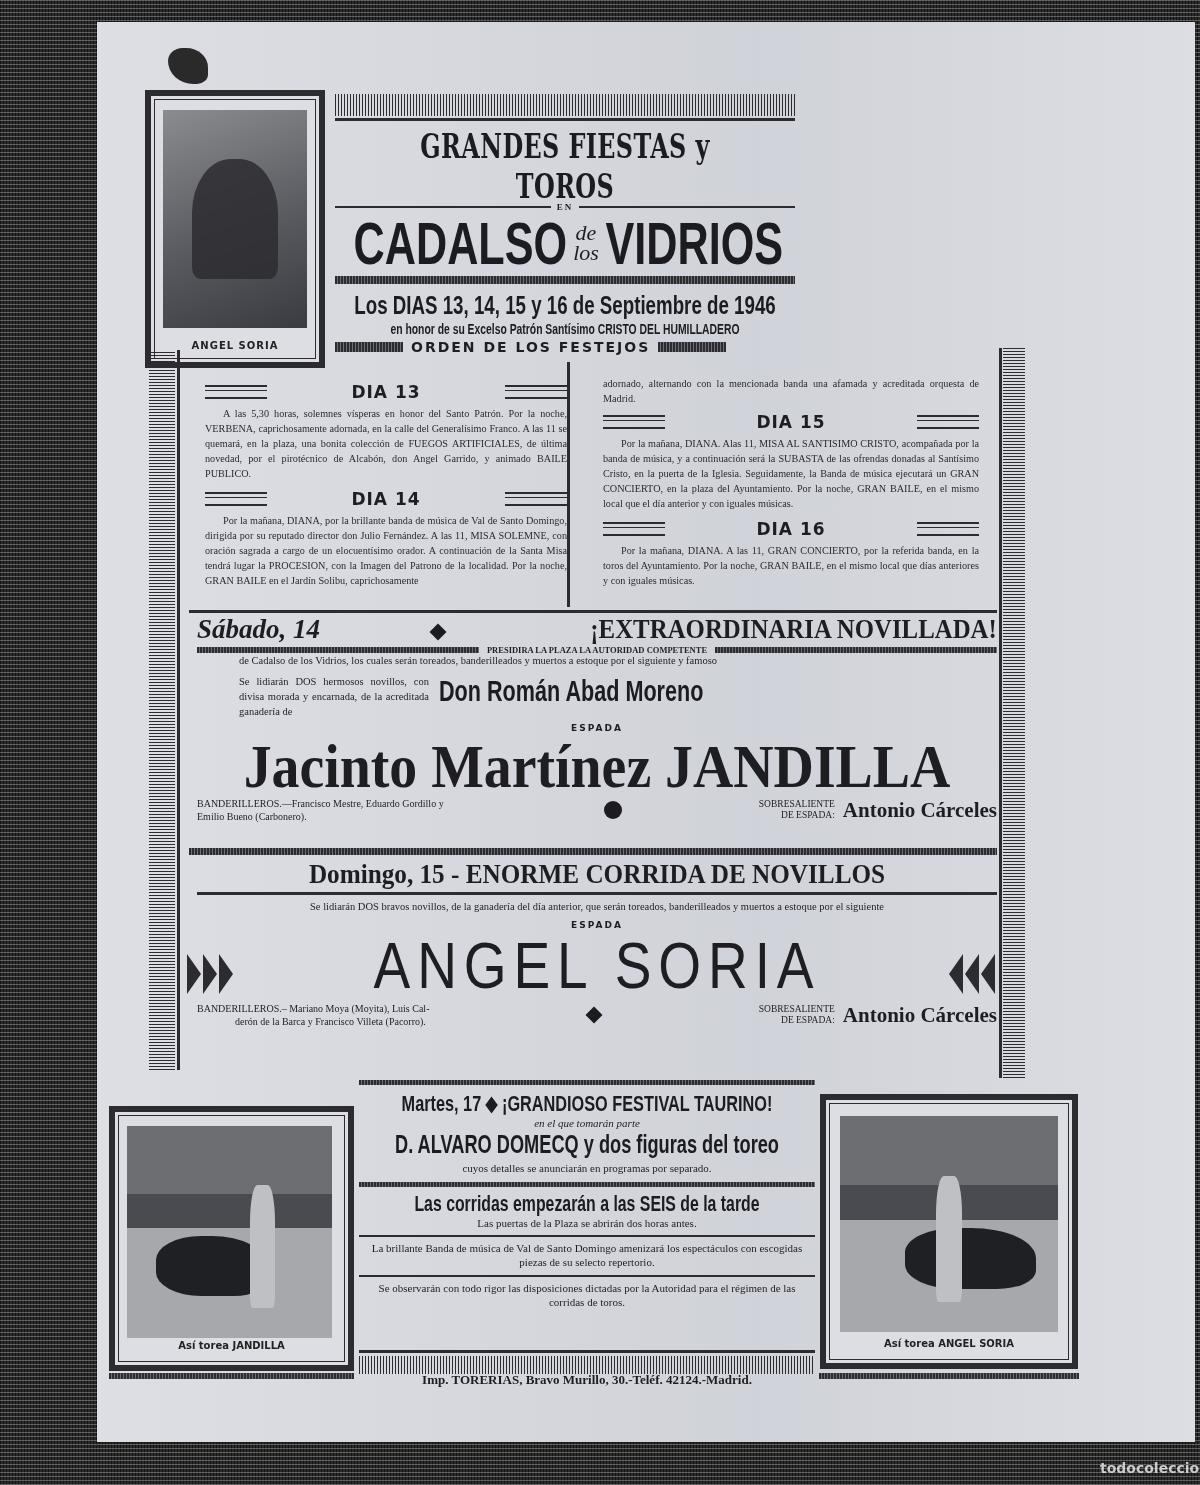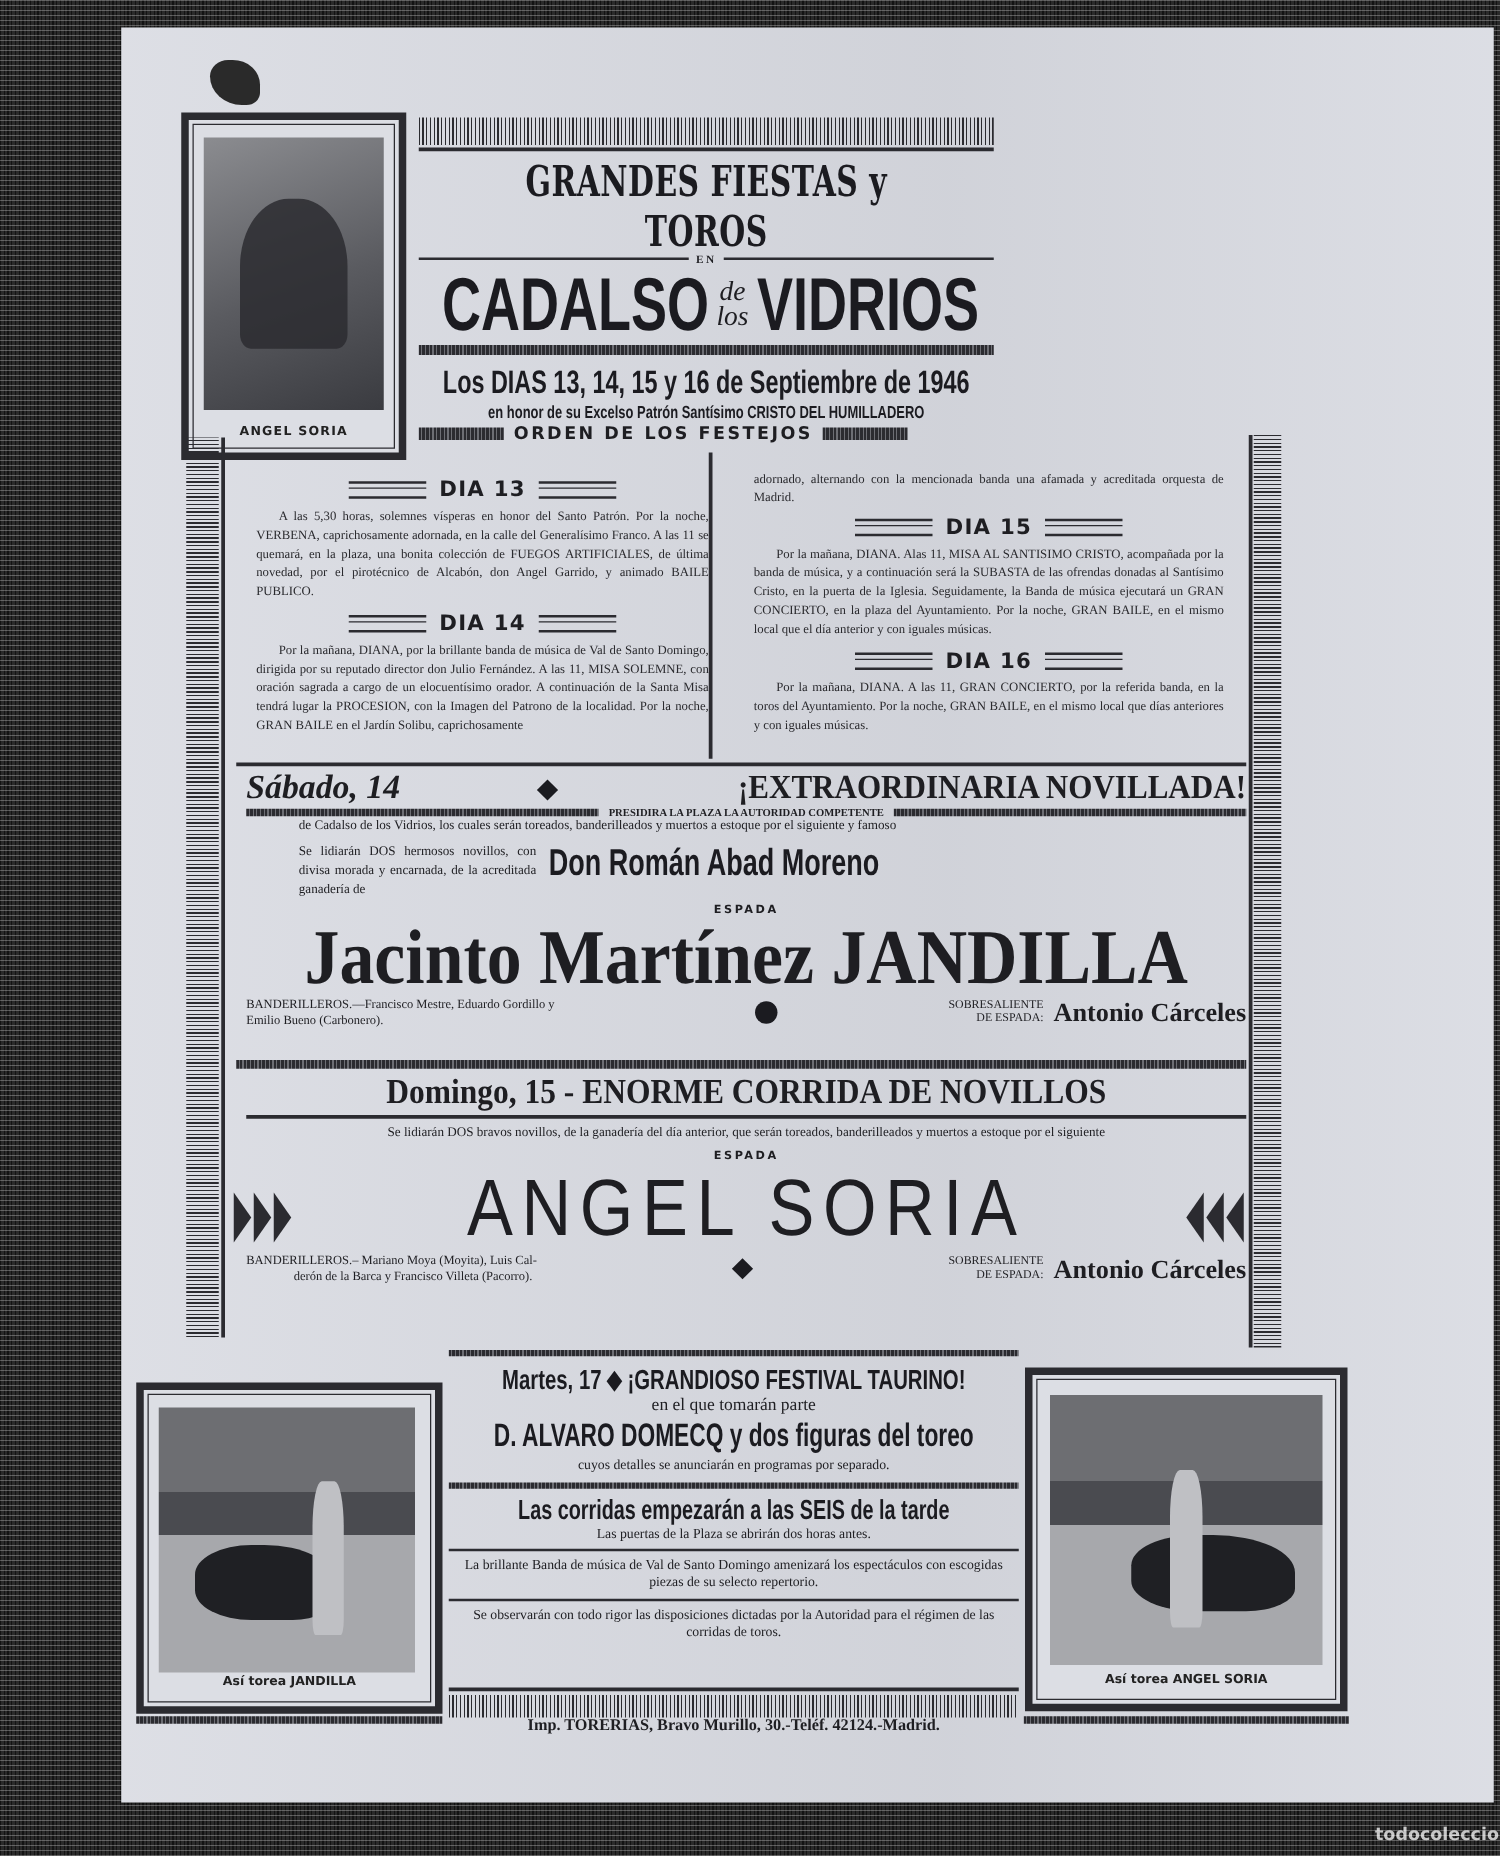--- a/index.html
+++ b/index.html
@@ -40,21 +40,21 @@
       repeating-linear-gradient(90deg,#2b2b30 0 1px,transparent 1px 3px);
   }
   .wave-v{
     position:absolute;background:repeating-linear-gradient(0deg,#2b2b30 0 1px,transparent 1px 3px);
   }
   .rule{position:absolute;background:#2b2b30;}
   .rule-hatch{position:absolute;background:repeating-linear-gradient(90deg,#2b2b30 0 2px,#6d6e74 2px 3px);}
   .center{text-align:center;}
   .t-title{font-family:"Liberation Sans",sans-serif;font-weight:bold;font-stretch:condensed;color:#1b1b20;}
   .body-txt{font-size:10.2px;line-height:15px;text-align:justify;color:#2a2a2e;text-indent:18px;}
-  .dia-head{display:flex;align-items:center;justify-content:center;gap:10px;font-family:"DejaVu Sans",sans-serif;font-weight:bold;font-size:17px;letter-spacing:1px;}
+  .dia-head{display:flex;align-items:center;justify-content:space-between;gap:10px;font-family:"DejaVu Sans",sans-serif;font-weight:bold;font-size:17px;letter-spacing:1px;}
   .dia-head .lines{width:62px;height:10px;border-top:2px solid #2b2b30;border-bottom:2px solid #2b2b30;position:relative;}
   .dia-head .lines::after{content:"";position:absolute;left:0;right:0;top:3px;border-top:1.5px solid #2b2b30;}
   .diamond{display:inline-block;width:12px;height:12px;background:#1b1b20;transform:rotate(45deg);margin:0 8px;vertical-align:middle;}
   .chev{position:absolute;display:flex;gap:2px;}
   .chev span{display:block;width:0;height:0;border-top:20px solid transparent;border-bottom:20px solid transparent;}
   .chev.right span{border-left:14px solid #2b2b30;}
   .chev.left span{border-right:14px solid #2b2b30;}
 </style>
 </head>
 <body>
@@ -212,21 +212,21 @@
         <div class="torero"></div>
       </div>
     <div class="caption" style="top:228px;letter-spacing:0;">Así torea JANDILLA</div>
   </div>
 
   <div class="abs center" style="left:262px;top:1050px;width:456px;">
     <div class="rule-hatch" style="position:relative;height:5px;margin:8px 0 6px;"></div>
     <div class="t-title" style="font-size:22px;white-space:nowrap;transform:scaleX(.74);margin:0 -60px;">
       <span>Martes, 17</span><span class="diamond"></span><span>¡GRANDIOSO FESTIVAL TAURINO!</span>
     </div>
-    <div style="font-size:14px;">en el que tomarán parte</div>
+    <div style="font-size:11px;font-style:italic;">en el que tomarán parte</div>
     <div class="t-title" style="font-size:26px;white-space:nowrap;transform:scaleX(.7);margin:0 -80px;">D. ALVARO DOMECQ y dos figuras del toreo</div>
     <div style="font-size:11px;margin-top:2px;">cuyos detalles se anunciarán en programas por separado.</div>
     <div class="rule-hatch" style="position:relative;height:5px;margin:8px 0 4px;"></div>
     <div class="t-title" style="font-size:22px;white-space:nowrap;transform:scaleX(.72);margin:0 -70px;">Las corridas empezarán a las SEIS de la tarde</div>
     <div style="font-size:11px;">Las puertas de la Plaza se abrirán dos horas antes.</div>
     <div class="rule" style="position:relative;height:2px;margin:6px 0 4px;"></div>
     <div style="font-size:11px;line-height:14px;padding:0 6px;">La brillante Banda de música de Val de Santo Domingo amenizará los espectáculos con escogidas piezas de su selecto repertorio.</div>
     <div class="rule" style="position:relative;height:2px;margin:6px 0 4px;"></div>
     <div style="font-size:11px;line-height:14px;padding:0 6px;">Se observarán con todo rigor las disposiciones dictadas por la Autoridad para el régimen de las corridas de toros.</div>
   </div>

